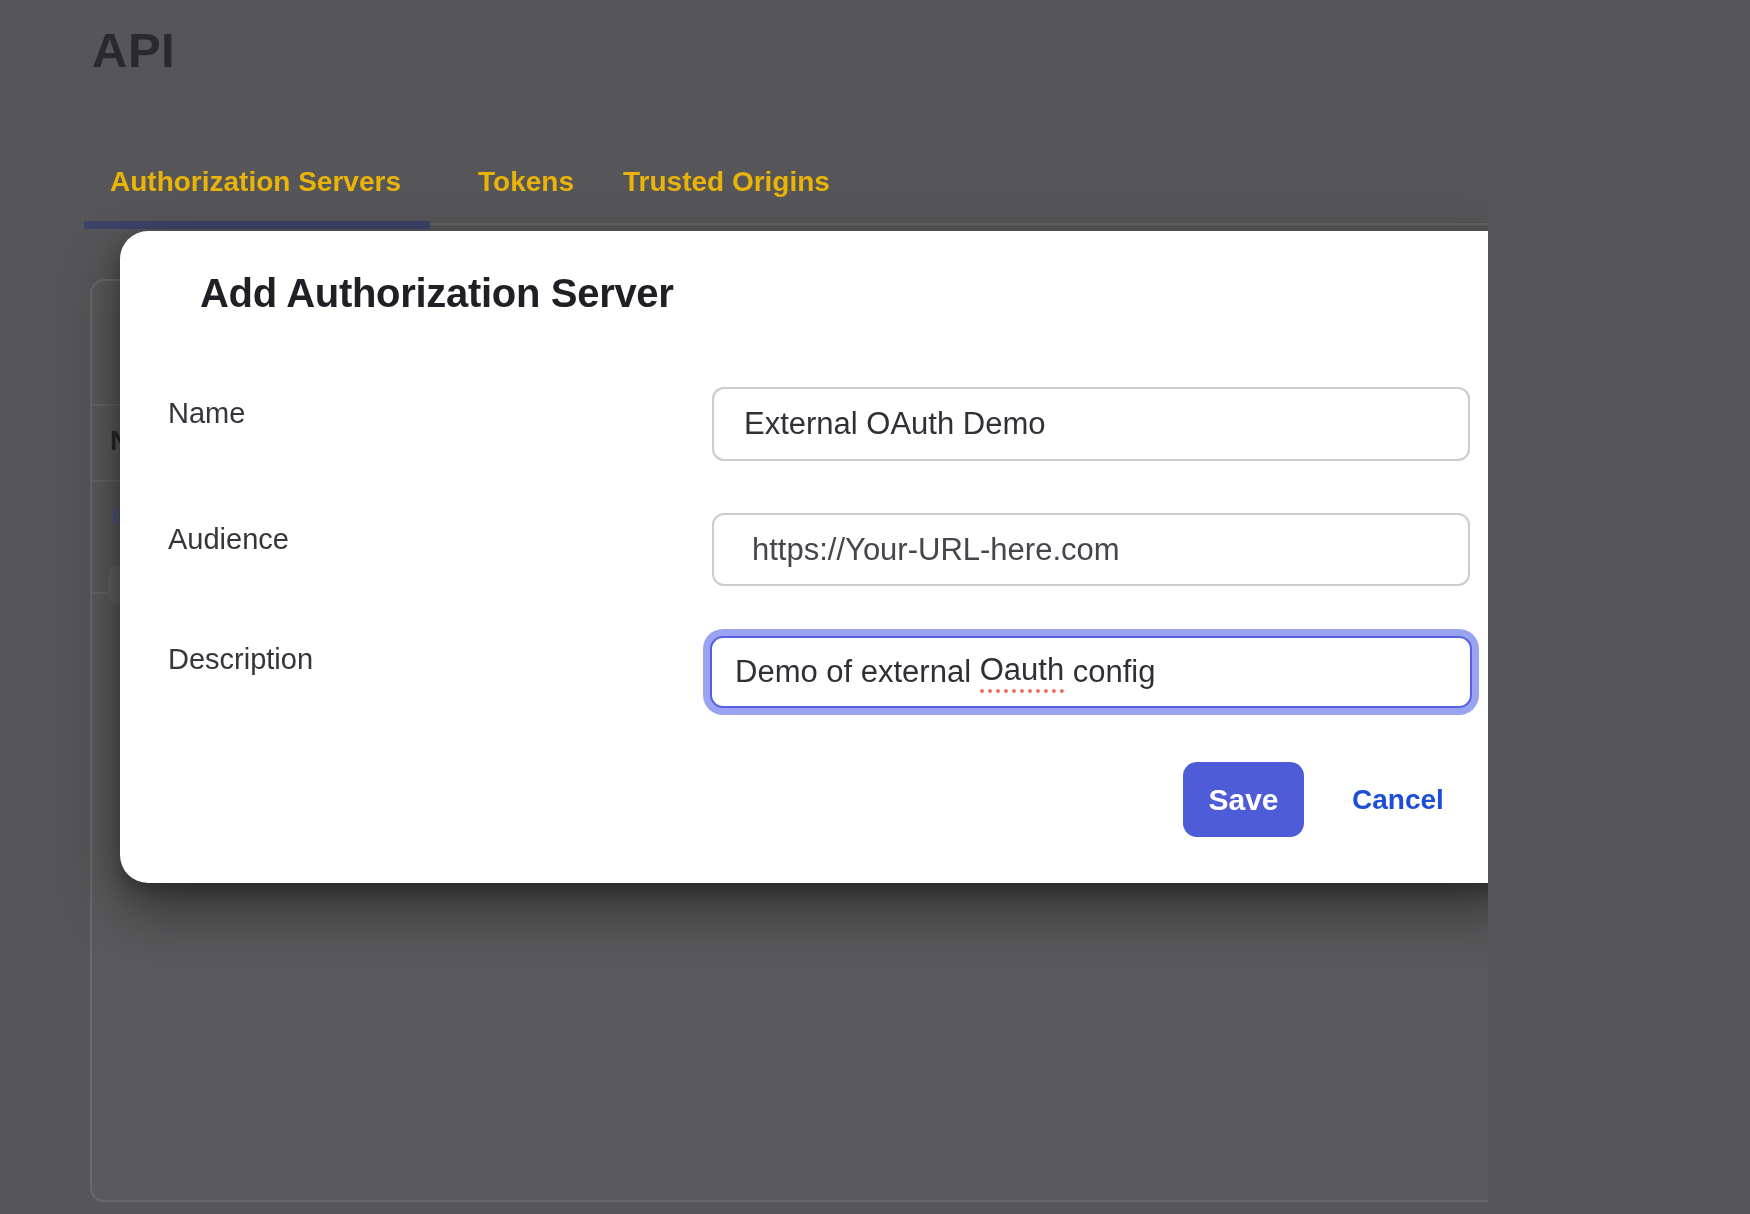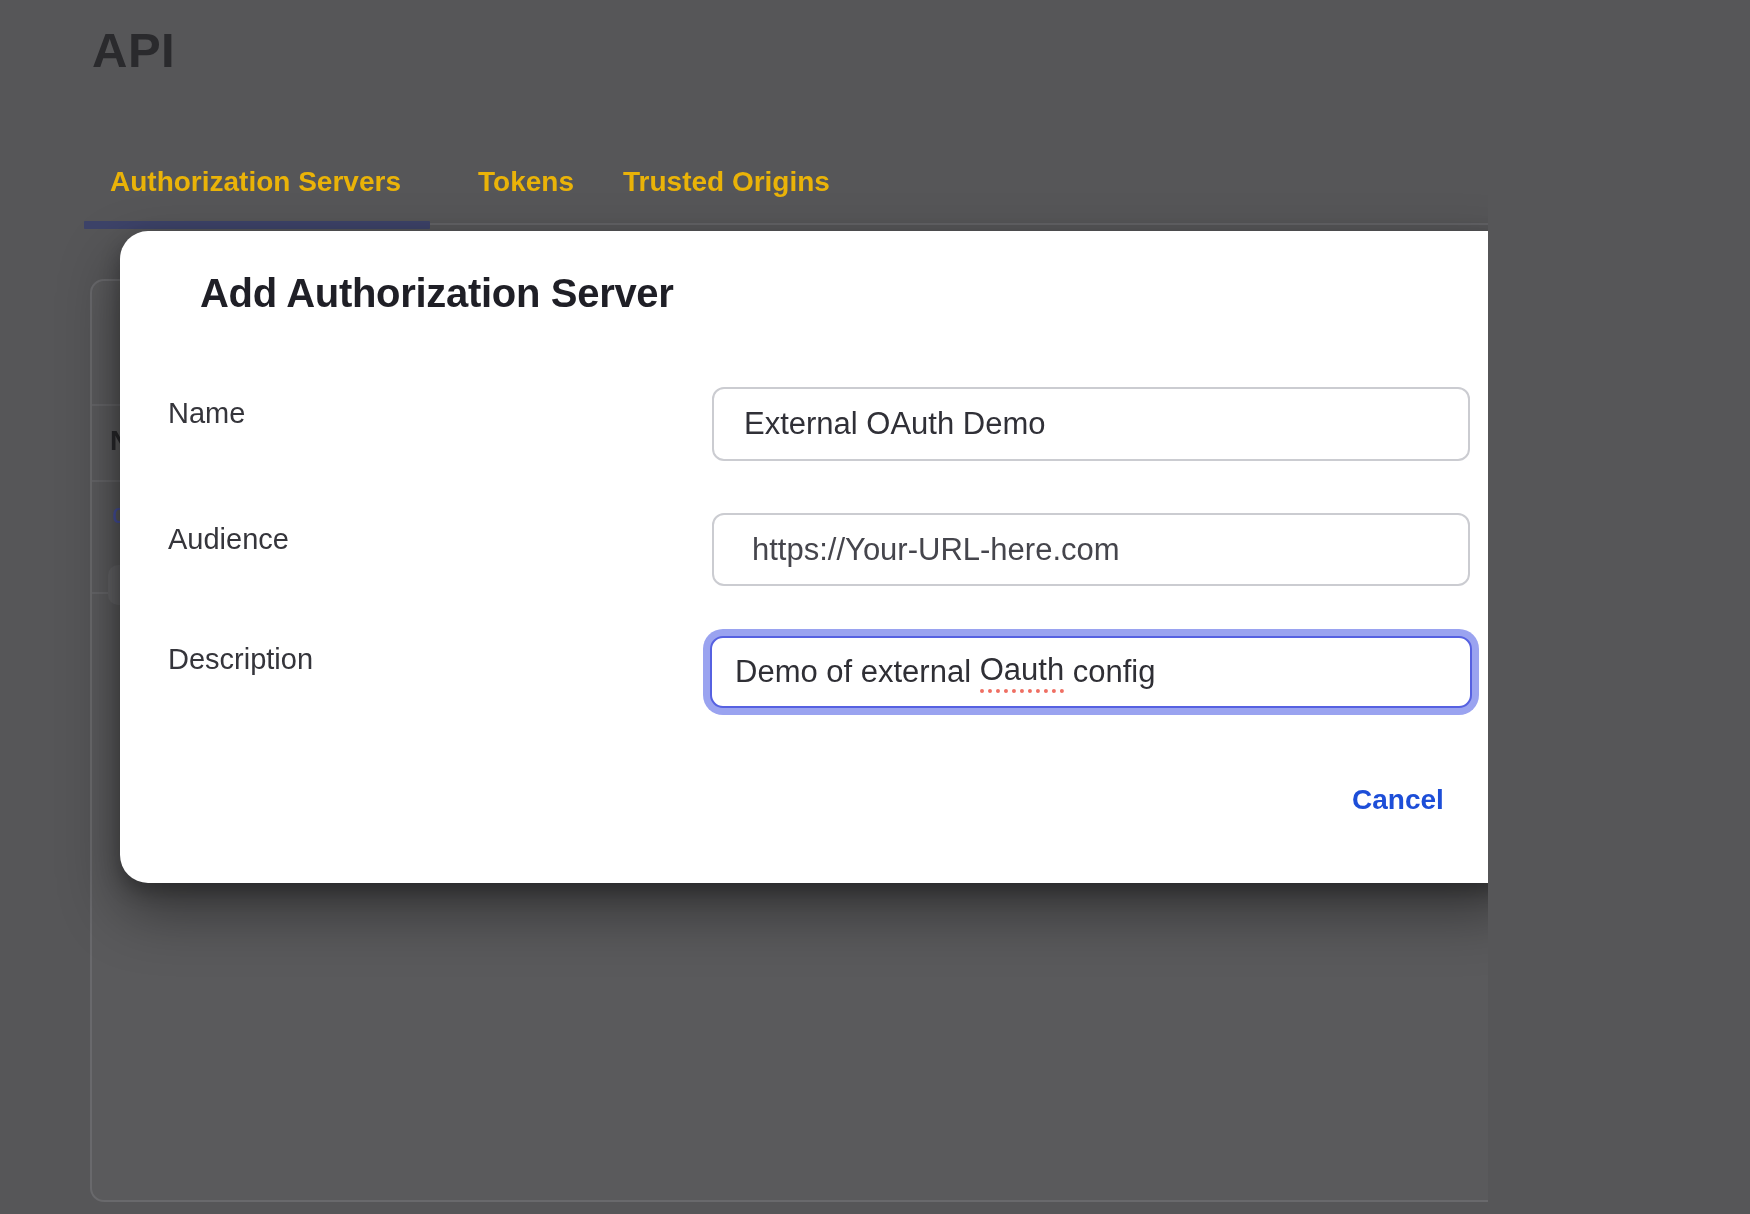--- a/index.html
+++ b/index.html
@@ -136,16 +136,17 @@
     <div class="field-label label-audience">Audience</div>
     <div class="text-input input-audience">https://Your-URL-here.com</div>
 
     <div class="field-label label-description">Description</div>
     <div class="focus-ring">
       <div class="input-description">
         <span>Demo of external </span><span class="misspelled">Oauth</span><span> config</span>
       </div>
     </div>
 
+    <div class="save-btn">Save</div>
     <div class="cancel-link">Cancel</div>
   </div>
 
 </div>
 
 </body></html>

